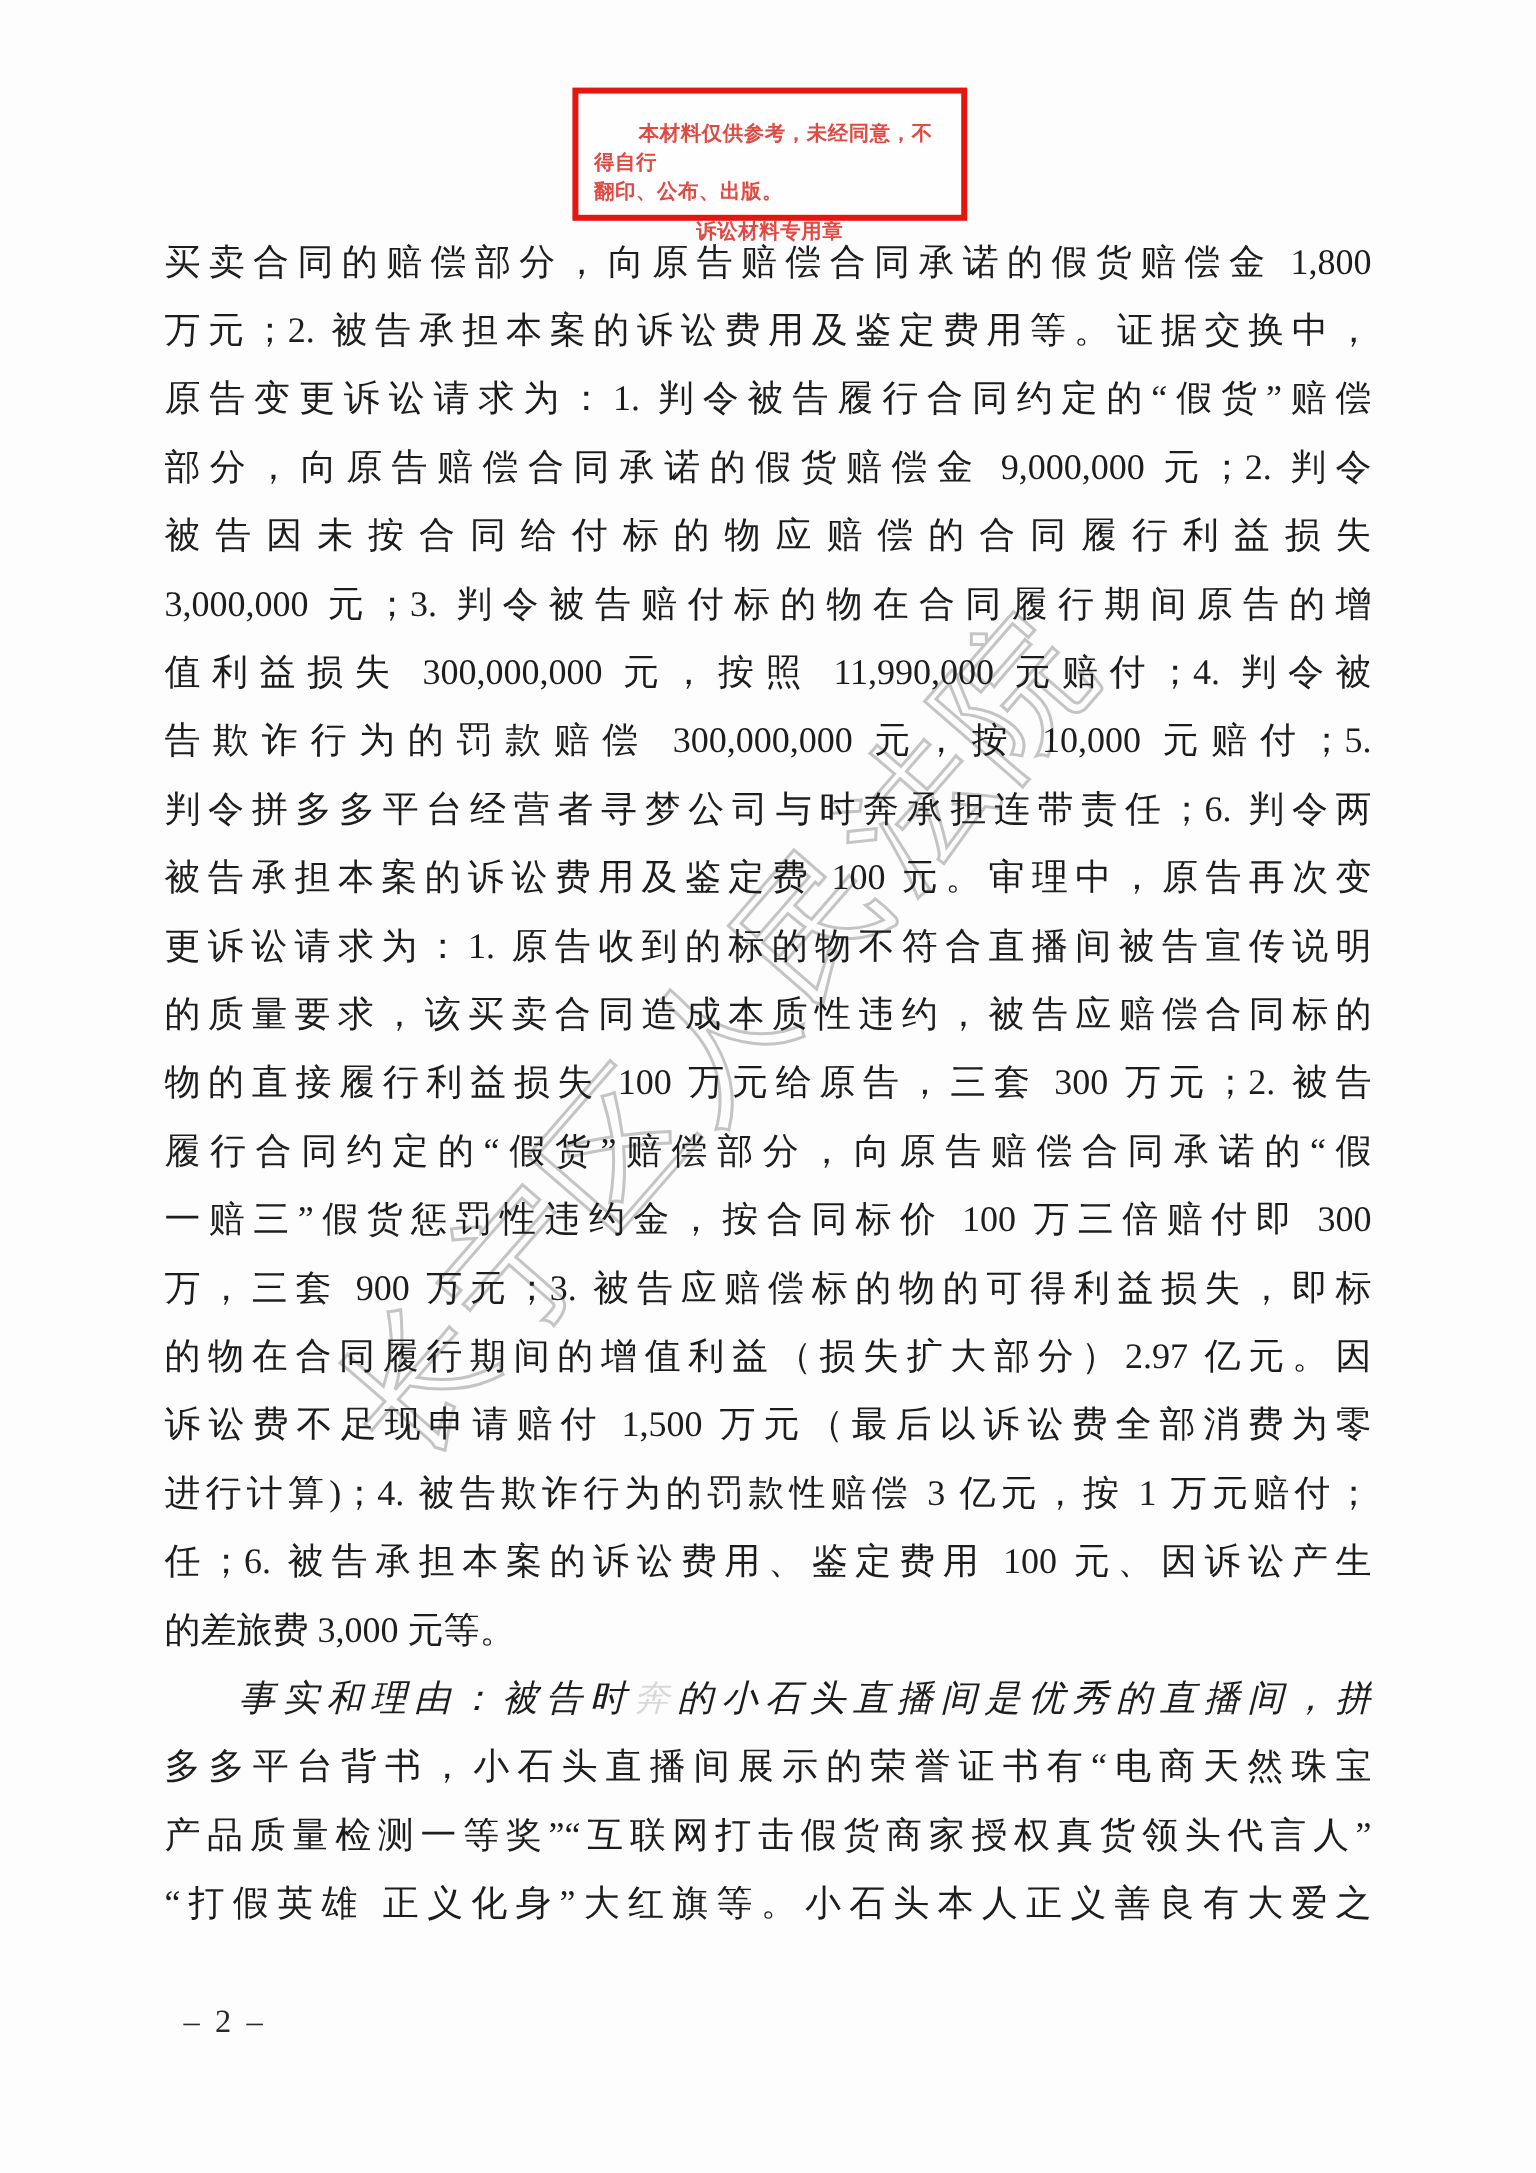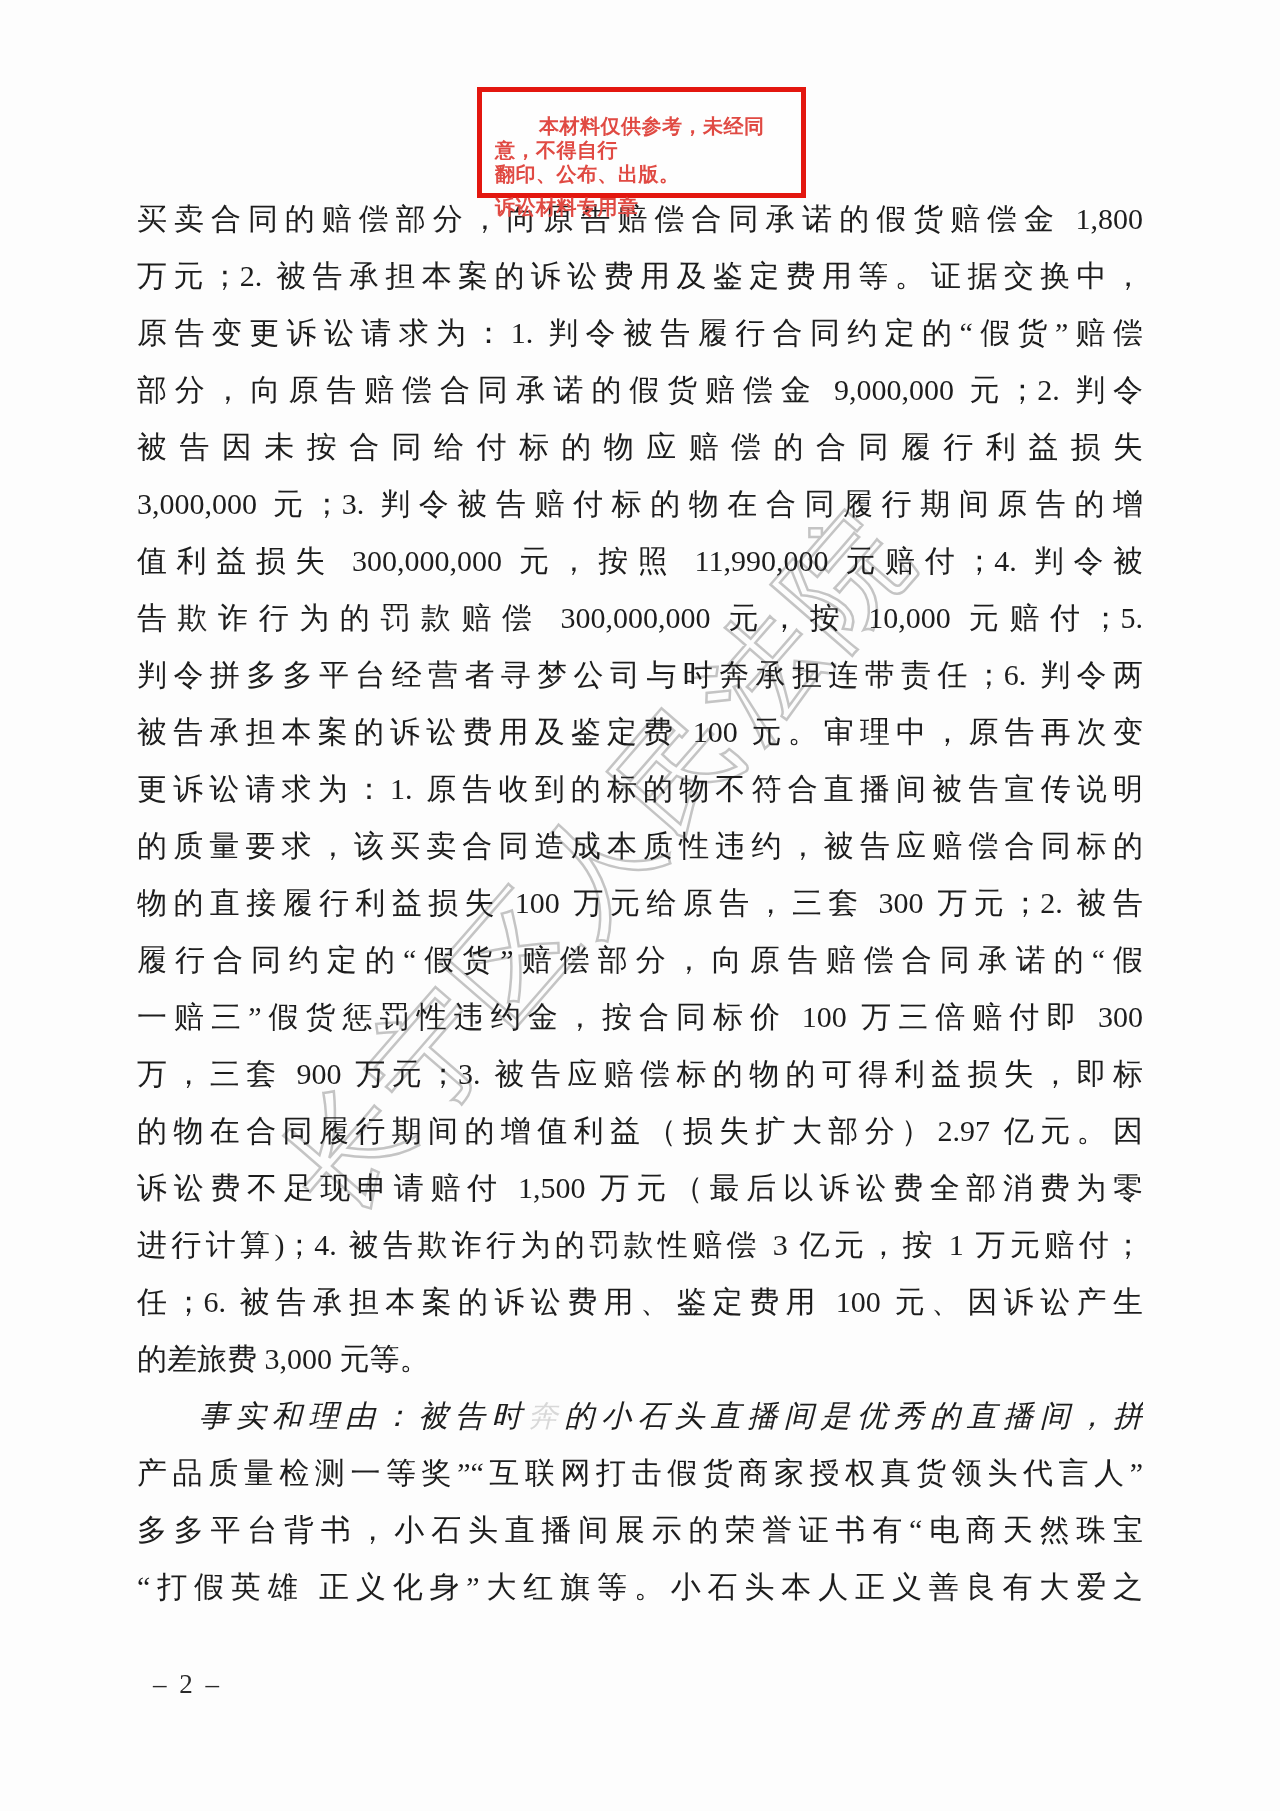--- a/index.html
+++ b/index.html
@@ -23,35 +23,35 @@
     color:transparent;
     -webkit-text-stroke:2.5px rgba(150,150,150,.55);
     transform:rotate(-49deg);
     transform-origin:center center;
     pointer-events:none;
     user-select:none;
   }
   
   .stamp{
     position:absolute;
-    left:477px;top:87px;
+    left:477px;top:73px;
     width:329px;height:111px;
     box-sizing:border-box;
     background:#fefefe;
     border:5px solid var(--stamp-border,#e3170f);
     color:var(--stamp-text,#e04a43);
-    font-size:20px;
+    font-size:17px;
     line-height:24px;
     font-weight:700;
     padding:22px 13px 0 13px;
     letter-spacing:0.5px;
     z-index:3;
   }
   .stamp .l1{text-indent:2.2em;}
-  .stamp .l3{text-align:left;margin-top:9px;}
+  .stamp .l3{text-align:center;margin-top:9px;}
   
   .body-text{
     position:absolute;
     left:137px;top:190px;
     width:1006px;
     color:var(--ink,#1d1d1d);
     font-size:30px;
     z-index:2;
   }
   .line{
@@ -128,22 +128,22 @@
 
       <div class="line"><span>进行计算)；4. 被告欺诈行为的罚款性赔偿 3 亿元，按 1 万元赔付；</span><span class="ghost"></span><span></span></div>
 
 
       <div class="line"><span>任；6. 被告承担本案的诉讼费用、鉴定费用 100 元、因诉讼产生</span><span class="ghost"></span><span></span></div>
 
       <div class="line short"><span>的差旅费 3,000 元等。</span><span class="ghost"></span><span></span></div>
 
       <div class="line indent"><span>事实和理由：被告时</span><span class="ghost">奔</span><span>的小石头直播间是优秀的直播间，拼</span></div>
 
+      <div class="line"><span>多多平台背书，小石头直播间展示的荣誉证书有“电商天然珠宝</span><span class="ghost"></span><span></span></div>
+
       <div class="line"><span>产品质量检测一等奖”“互联网打击假货商家授权真货领头代言人”</span><span class="ghost"></span><span></span></div>
-
-      <div class="line"><span>多多平台背书，小石头直播间展示的荣誉证书有“电商天然珠宝</span><span class="ghost"></span><span></span></div>
 
       <div class="line"><span>“打假英雄 正义化身”大红旗等。小石头本人正义善良有大爱之</span><span class="ghost"></span><span></span></div>
     </div>
 
   <div class="footer">– 2 –</div>
 
 </div>
 
 </body></html>

